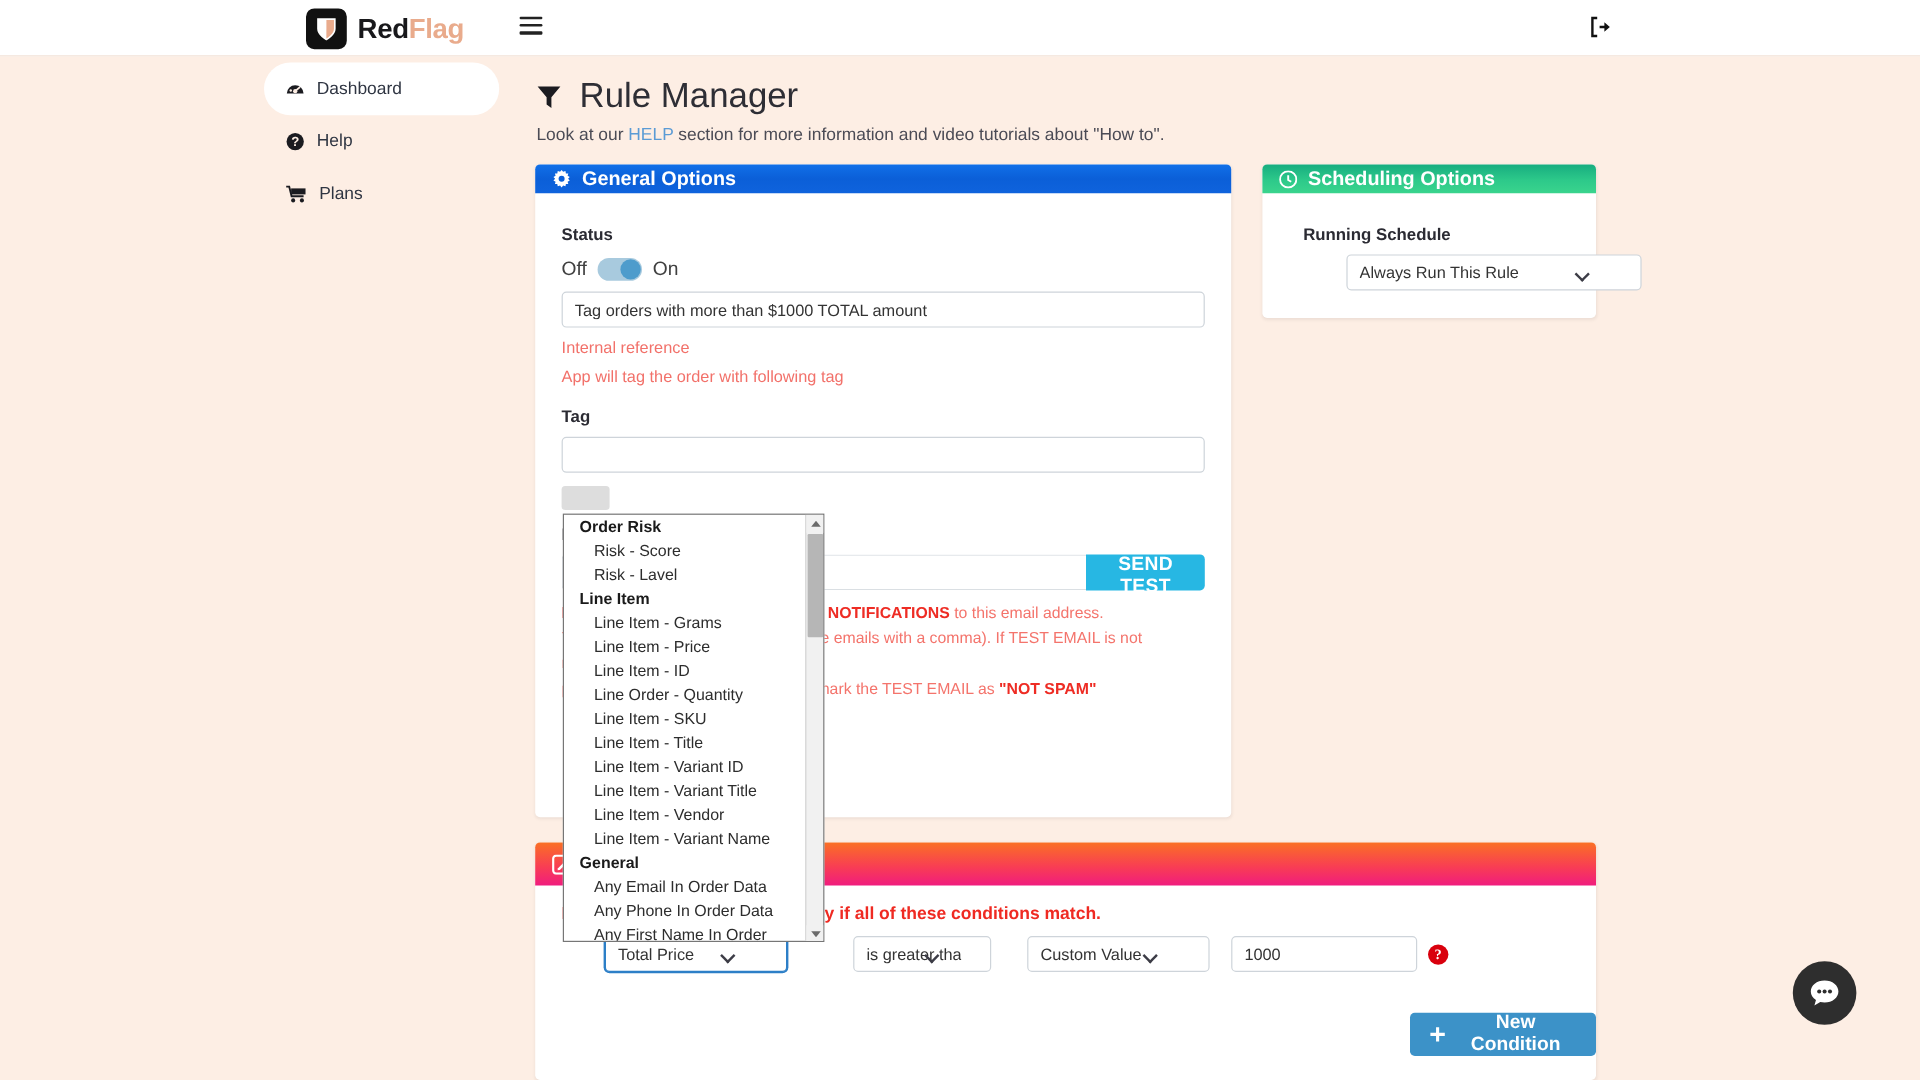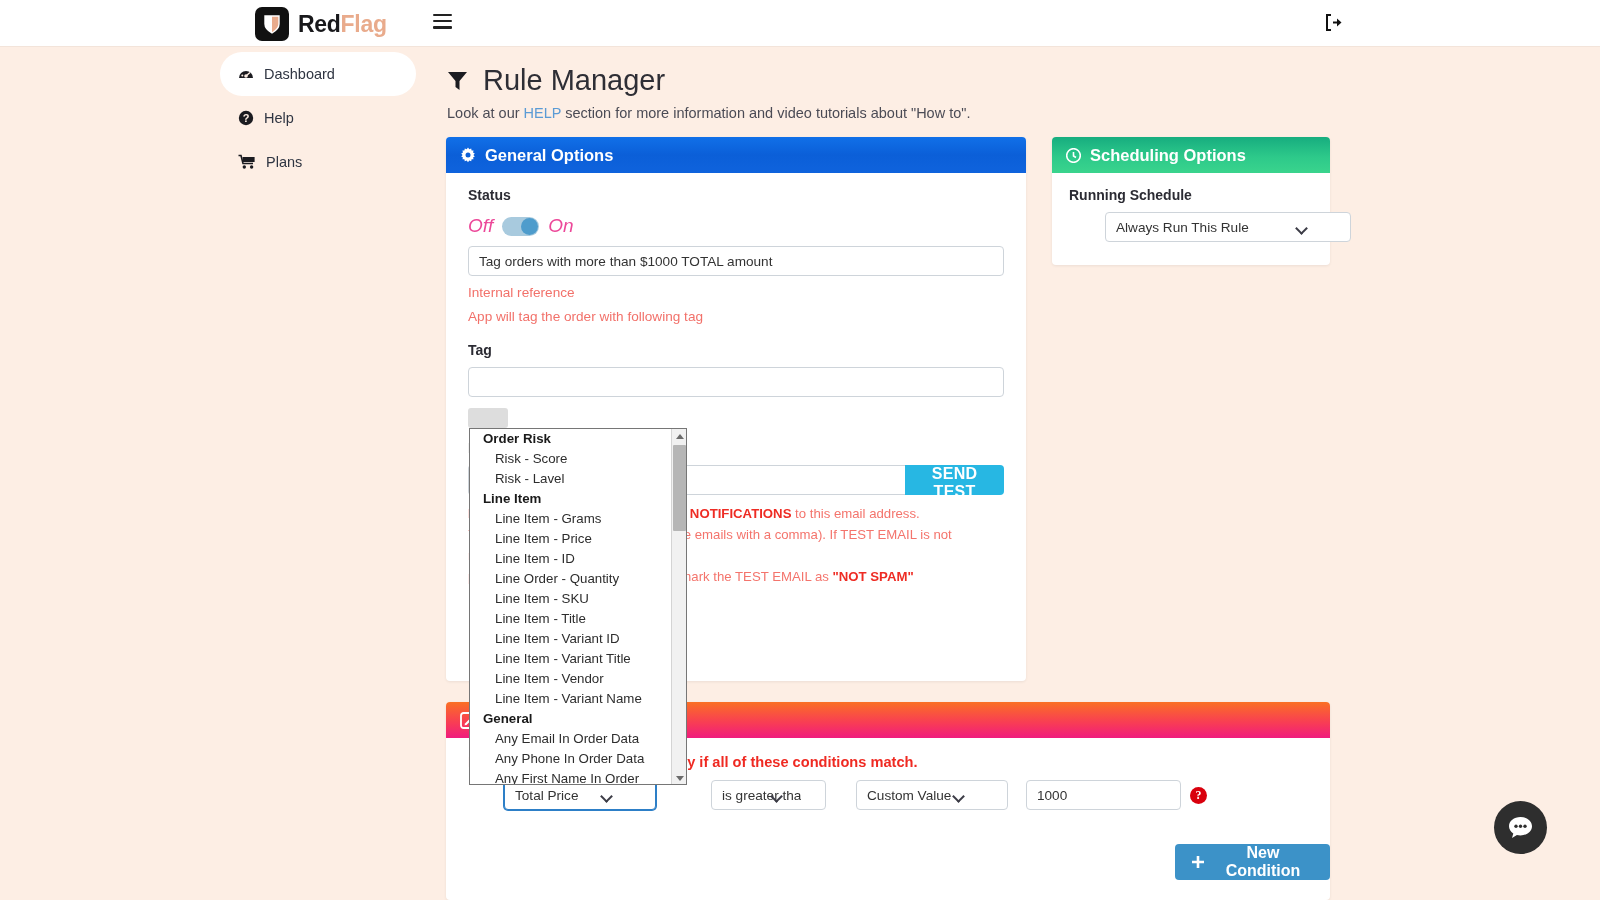--- a/index.html
+++ b/index.html
@@ -55,21 +55,21 @@
     font-size:29px; color:#2e2e35; font-weight:normal;
   }
   .page-sub{
     position:absolute; left:447px; top:105px; font-size:14.5px; color:#4b4b55;
   }
   .page-sub a{ color:#5b9bd5; text-decoration:none;}
 
   
   .card{ position:absolute; background:#fff; border-radius:4px; box-shadow:0 1px 3px rgba(0,0,0,.07); }
   .card-head{
-    height:36px; display:flex; align-items:center; gap:9px;
+    height:24px; display:flex; align-items:center; gap:9px;
     padding:0 14px; color:#fff; font-weight:bold; font-size:16.5px;
     border-radius:4px 4px 0 0;
   }
 
   #generalCard{ left:446px; top:137px; width:580px; height:544px; }
   #generalCard .card-head{ background:linear-gradient(180deg,#1170e8 0%,#0b5fd8 50%,#0f63dd 100%); }
 
   #schedCard{ left:1052px; top:137px; width:278px; height:128px;}
   #schedCard .card-head{ background:linear-gradient(180deg,#17ad7f 0%,#2dc98a 55%,#3ad48d 100%); }
 
@@ -94,21 +94,21 @@
   .selwrap:after{
     content:""; position:absolute; right:9px; top:12px; width:7px; height:7px;
     border-right:2px solid #3c3c46; border-bottom:2px solid #3c3c46;
     transform:rotate(45deg); pointer-events:none;
   }
 
   
   .toggle-row{ display:flex; align-items:center; gap:9px; }
   .tg{ width:37px; height:19px; border-radius:10px; background:#a8cade; position:relative; cursor:pointer;}
   .tg b{ position:absolute; right:1px; top:1px; width:17px; height:17px; border-radius:50%; background:#4e9ccc;}
-  .tg-txt{ font-size:19px; color:#ec4899;font-style:italic;}
+  .tg-txt{ font-size:16px; color:#404040;}
 
   
   .email-row{ display:flex; }
   .email-row .field{ border-radius:4px 0 0 4px; border-right:none;}
   .sendtest{
     height:30px; background:#27b7e3; color:#fff; border:none;
     font-size:16px; font-weight:bold; letter-spacing:.3px;
     padding:0 12px; border-radius:0 4px 4px 0; cursor:pointer;
     font-family:"Liberation Sans", sans-serif;
   }
@@ -298,21 +298,21 @@
 <div class="card" id="schedCard">
   <div class="card-head">
     <span>
       <svg class="svgi" width="15" height="15" viewBox="0 0 15 15">
         <circle cx="7.5" cy="7.5" r="6.8" fill="none" stroke="#fff" stroke-width="1.6"></circle>
         <path d="M7.5 4 V8 L10 9.5" stroke="#fff" stroke-width="1.6" fill="none"></path>
       </svg>
     </span>
     <span>Scheduling Options</span>
   </div>
-  <div style="position:absolute;left:17px;top:50px;width:246px;">
+  <div style="position:absolute;left:34px;top:50px;width:246px;">
     <div class="lbl">Running Schedule</div>
     <div class="selwrap" style="margin-top:9px;">
       <select class="sel">
         <option>Always Run This Rule</option>
       </select>
     </div>
   </div>
 </div>
 
 <div class="card" id="condCard">

